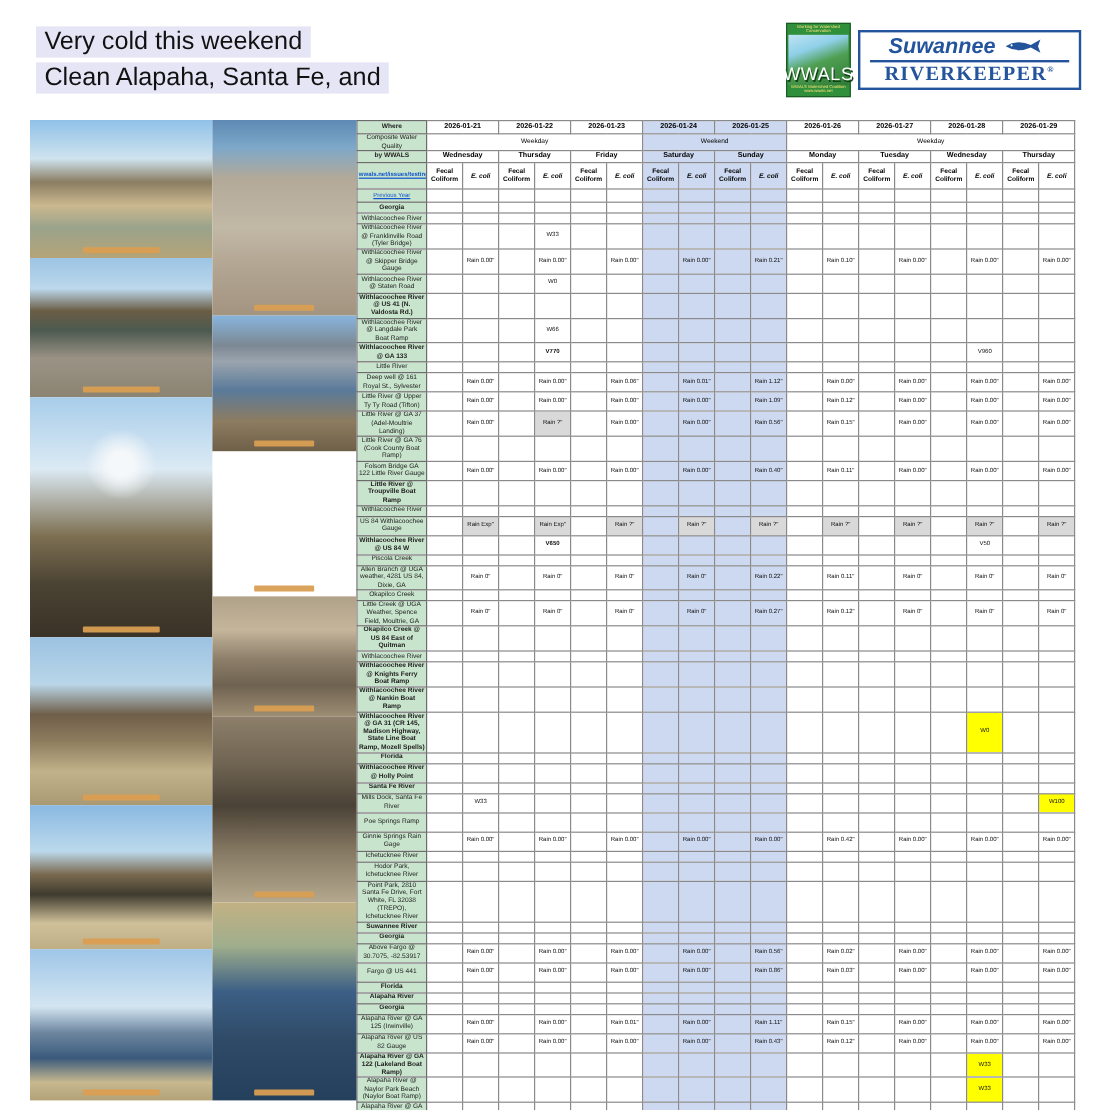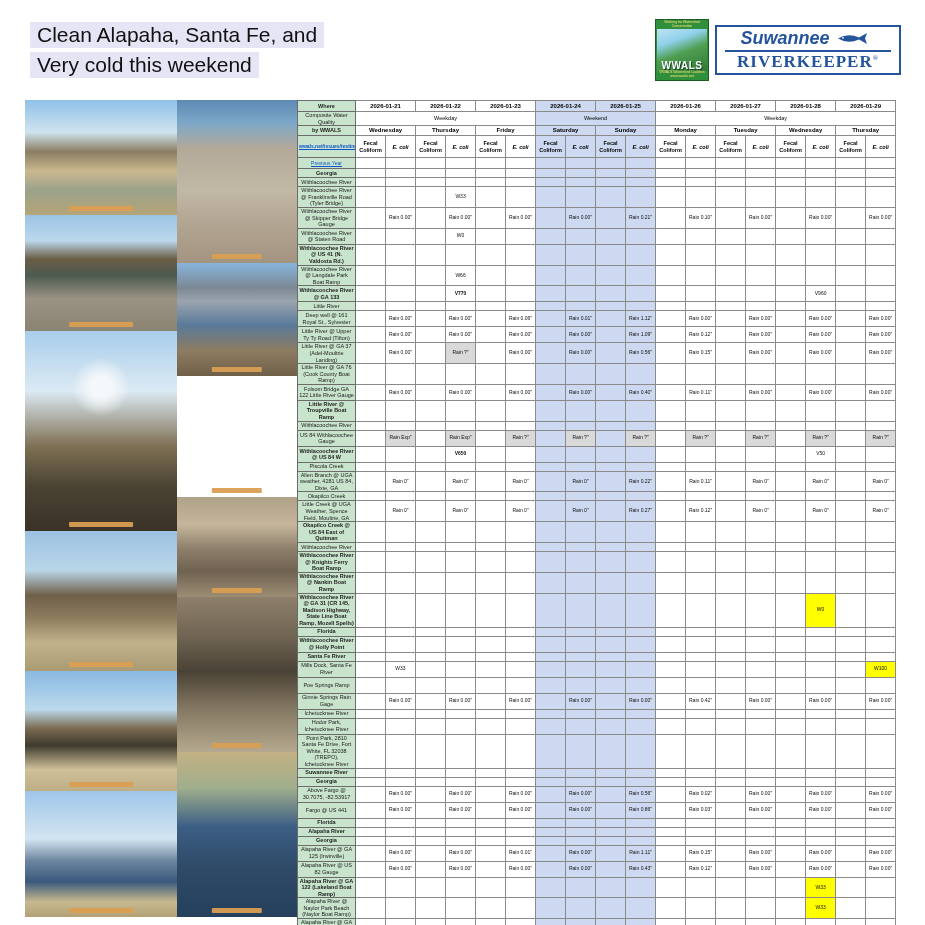--- a/index.html
+++ b/index.html
@@ -16,21 +16,21 @@
   #banner{height:100px;display:flex;align-items:center;justify-content:space-between;
           padding:0 24px 0 30px}
   .title-block{display:flex;flex-direction:column;gap:4px}
   .title-block.right{align-items:flex-end;text-align:right}
   .title-line{font-size:21px;color:#111;background:#e6e5f5;padding:1px 7px;width:max-content}
   #logos{display:flex;align-items:center;gap:6px}
   #wwals-logo{width:54px;height:62px;background:#2f8f3a;border:1px solid #1c5c24;
       display:flex;flex-direction:column;align-items:center;justify-content:space-between;
       padding:1px;text-align:center}
   #wwals-logo .tiny{font-size:3.5px;color:#ffe27a;line-height:1.1}
-  #wwals-logo .main{font-size:10px;font-weight:bold;color:#fff;letter-spacing:.5px;
+  #wwals-logo .main{font-size:15px;font-weight:normal;color:#fff;letter-spacing:.5px;
       text-shadow:1px 1px 0 #14431b}
   #wwals-logo .mid{flex:1;width:100%;background:
       linear-gradient(160deg,#bfe3f2 0%,#8fd0e8 30%,#4f9e52 55%,#2f7a36 100%);
       display:flex;align-items:flex-end;justify-content:center}
   #rk-logo{width:186px;height:50px;border:2px solid #24549c;background:#fff;
       padding:2px 8px;display:flex;flex-direction:column;justify-content:center}
   #rk-top{display:flex;align-items:center;justify-content:center;gap:6px;
       border-bottom:2px solid #24549c;padding-bottom:1px}
   #rk-top .suwannee{font-size:18px;font-weight:bold;font-style:italic;color:#24549c}
   #rk-bottom{font-family:"Liberation Serif",serif;font-weight:bold;color:#24549c;
@@ -89,22 +89,22 @@
   .link{color:var(--link-blue);text-decoration:underline;font-size:5px;cursor:pointer}
   .ital{font-style:italic}
 </style>
 </head>
 <body>
 
 <div id="page">
 
   <div id="banner">
     <div class="title-block">
+      <span class="title-line">Very cold this weekend</span>
       <span class="title-line">Clean Alapaha, Santa Fe, and</span>
-      <span class="title-line">Very cold this weekend</span>
     </div>
     <div id="logos">
       <div id="wwals-logo">
         <div class="tiny">Working for Watershed Conservation</div>
         <div class="mid">
           <span class="main">WWALS</span>
         </div>
         <div class="tiny">WWALS Watershed Coalition</div>
         <div class="tiny">www.wwals.net</div>
       </div>

